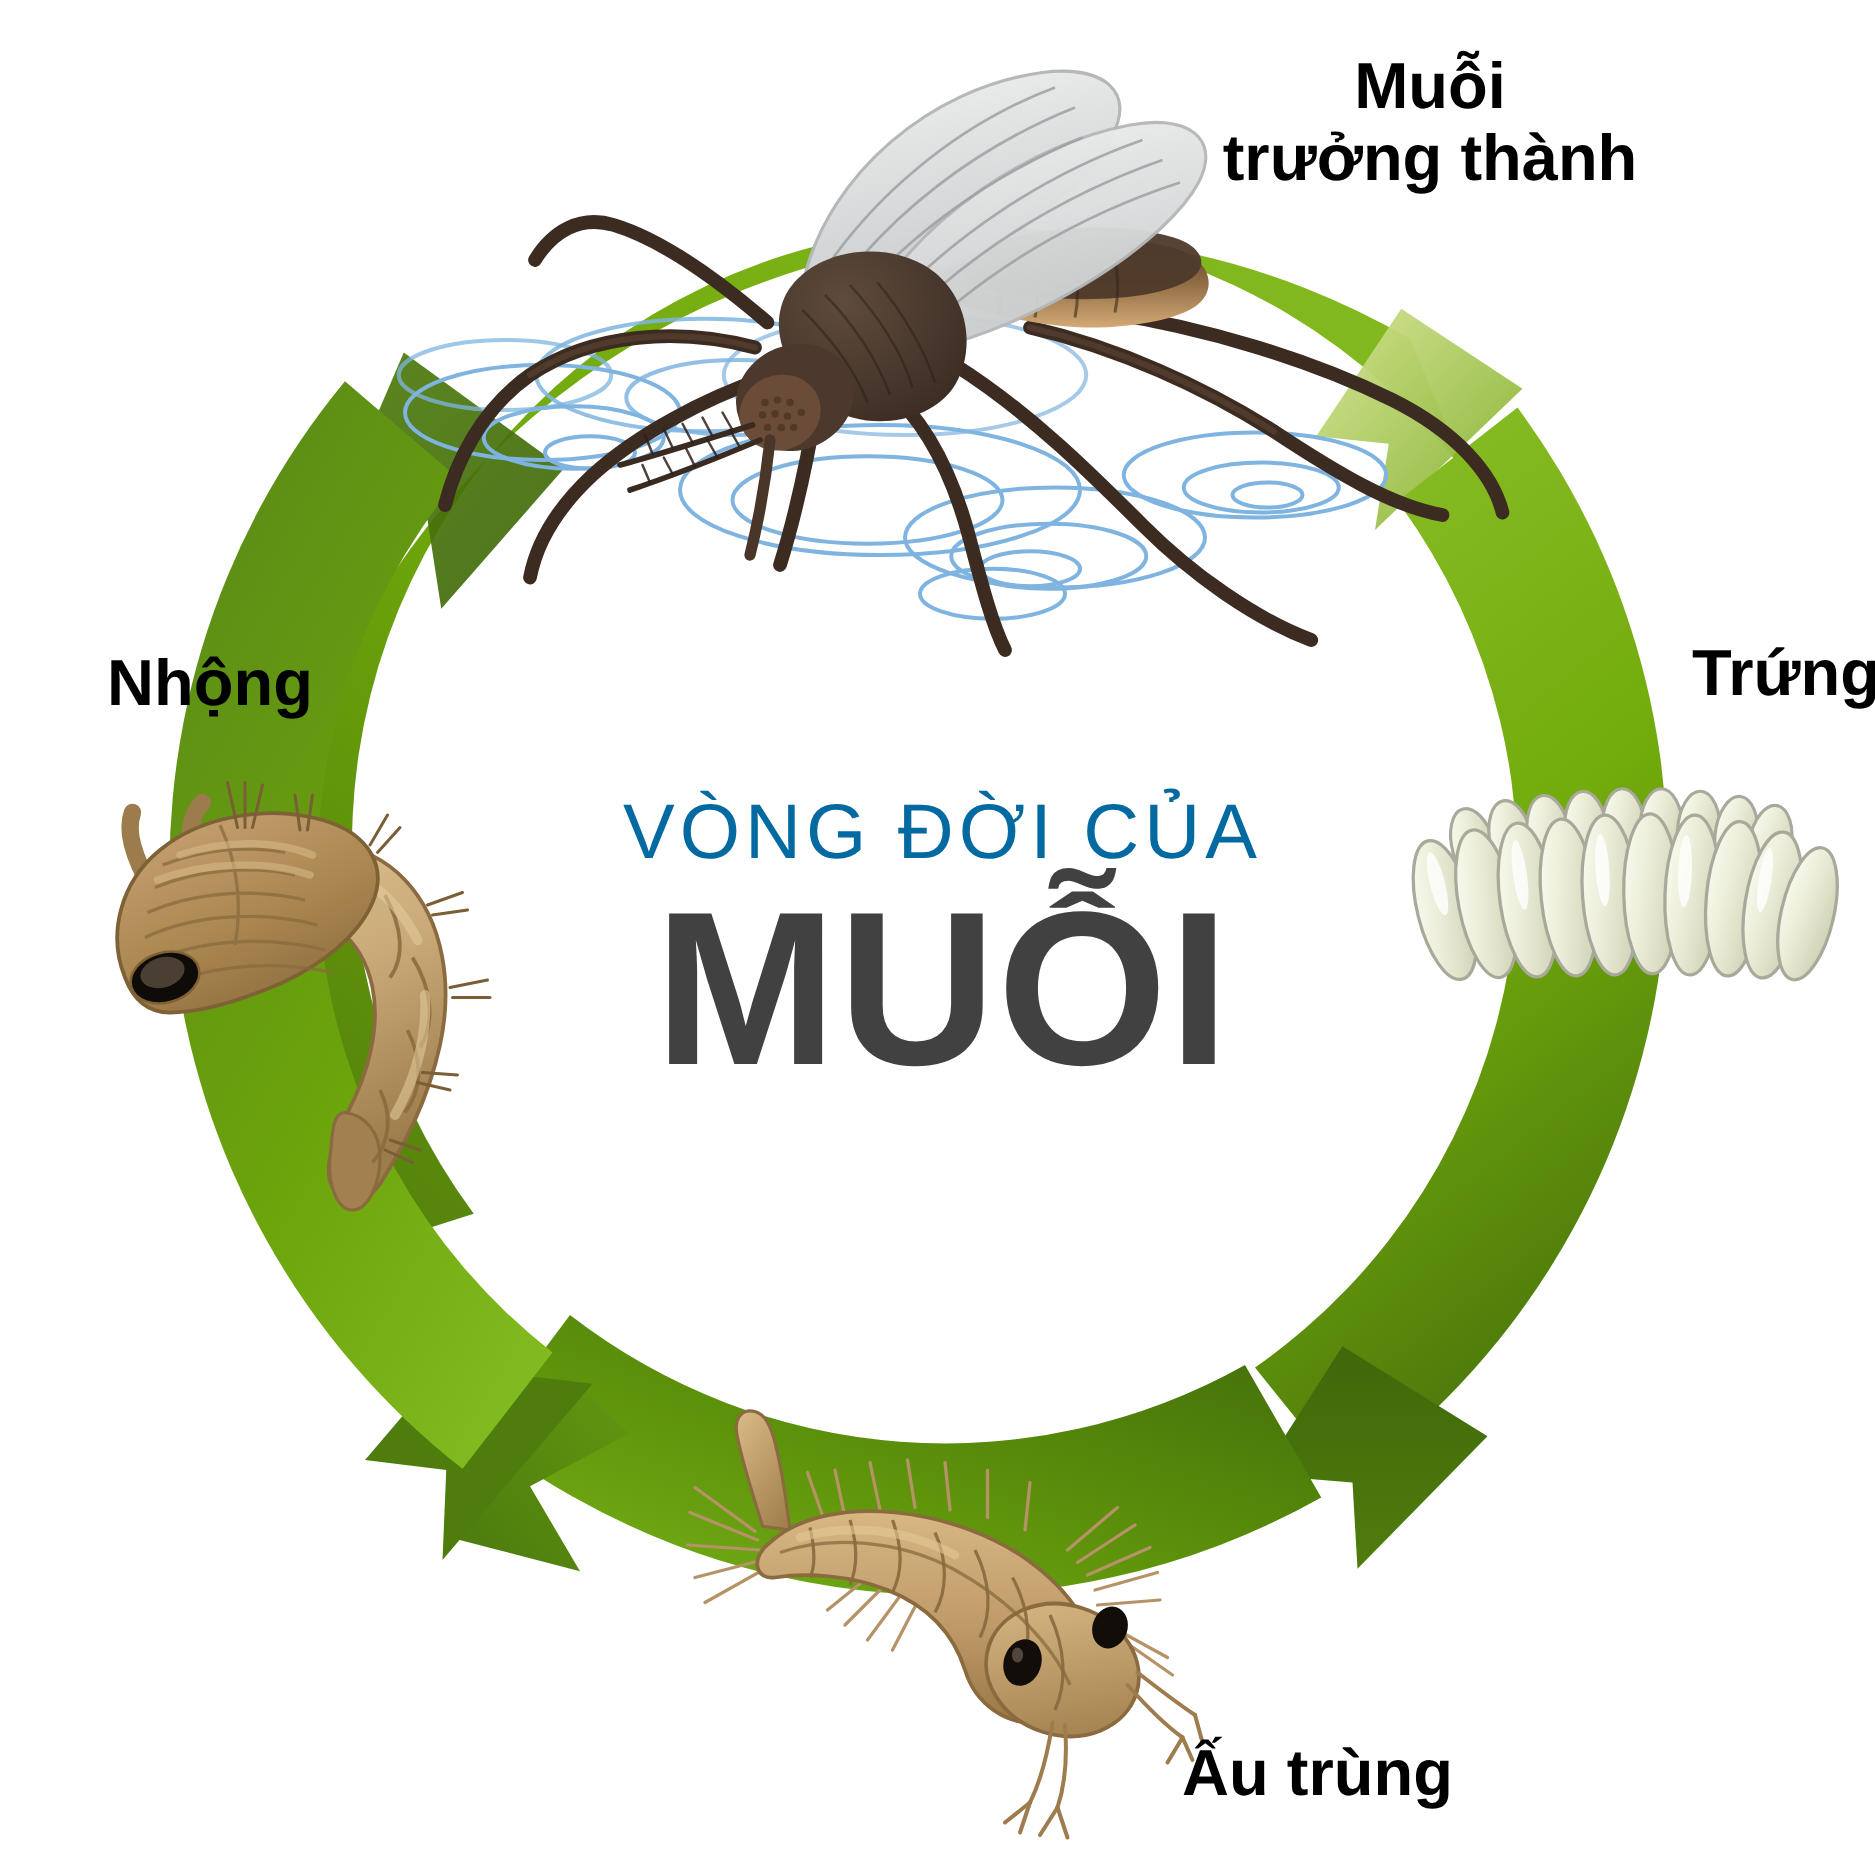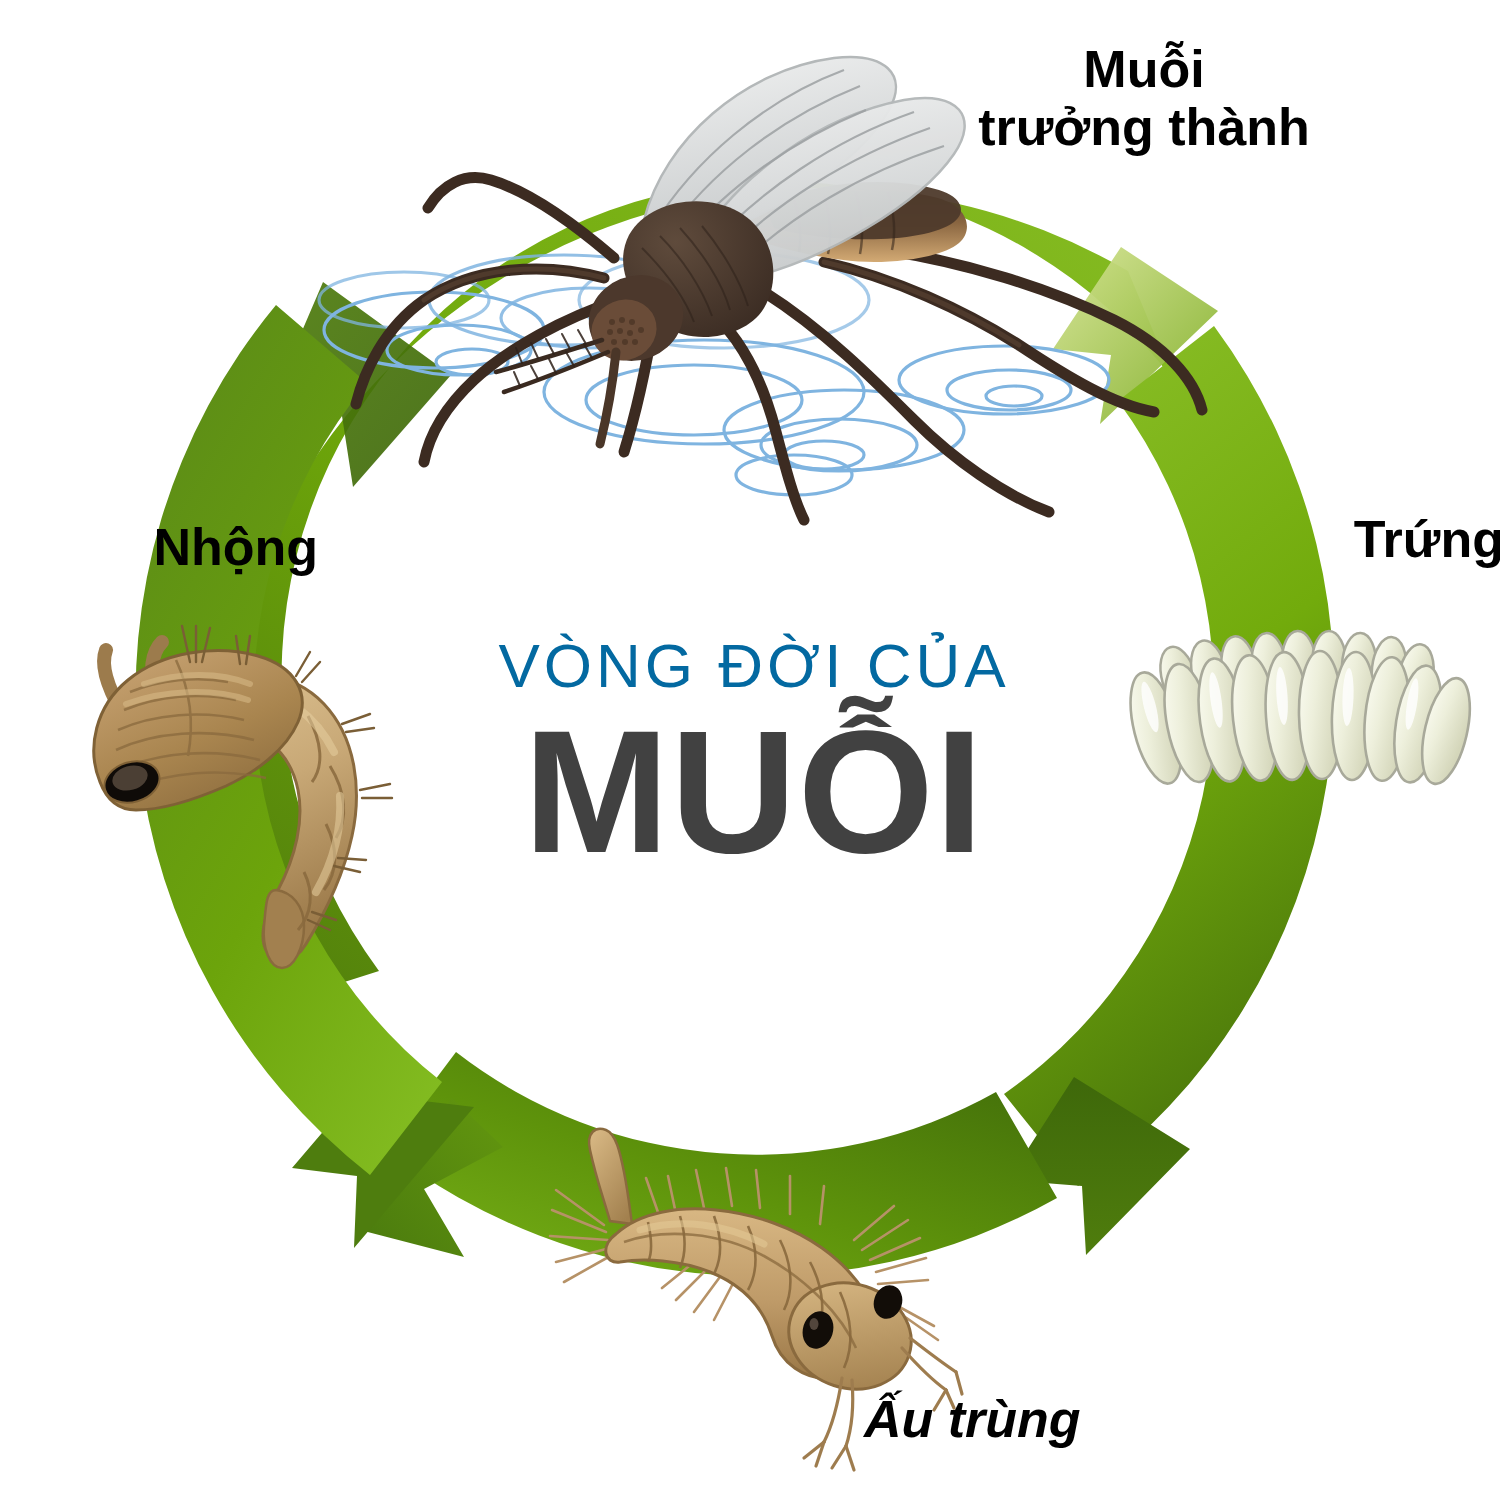--- a/index.html
+++ b/index.html
@@ -4,22 +4,22 @@
 <style>
   html,body{margin:0;padding:0;background:#ffffff;}
   body{width:1500px;height:1500px;position:relative;overflow:hidden;
        font-family:"Liberation Sans",sans-serif;}
   #stage{position:absolute;left:4px;top:0;width:1500px;height:1500px;}
   svg.layer{position:absolute;left:0;top:0;width:1500px;height:1500px;}
   .lbl{position:absolute;color:#000;font-weight:bold;line-height:1.12;
        white-space:pre-line;}
   #label-adult{left:930px;top:40px;width:420px;text-align:center;font-size:52px;}
   #label-egg{left:1330px;top:510px;width:170px;text-align:right;font-size:52px;}
-  #label-pupa{left:14px;top:518px;width:300px;text-align:right;font-size:52px;}
-  #label-larva{left:860px;top:1390px;width:380px;font-size:52px;font-style:italic;}
+  #label-pupa{left:14px;top:518px;width:300px;text-align:center;font-size:52px;}
+  #label-larva{left:860px;top:1390px;width:380px;text-align:center;font-size:52px;}
   #center-title{position:absolute;left:350px;top:630px;width:800px;text-align:center;}
   #center-sub{font-size:62px;letter-spacing:4px;color:#0369a1;font-weight:400;}
   #center-main{font-size:175px;font-weight:bold;color:#414141;letter-spacing:1px;
                line-height:0.95;margin-top:8px;}
 </style>
 </head>
 <body>
 
 <div id="stage">
 

